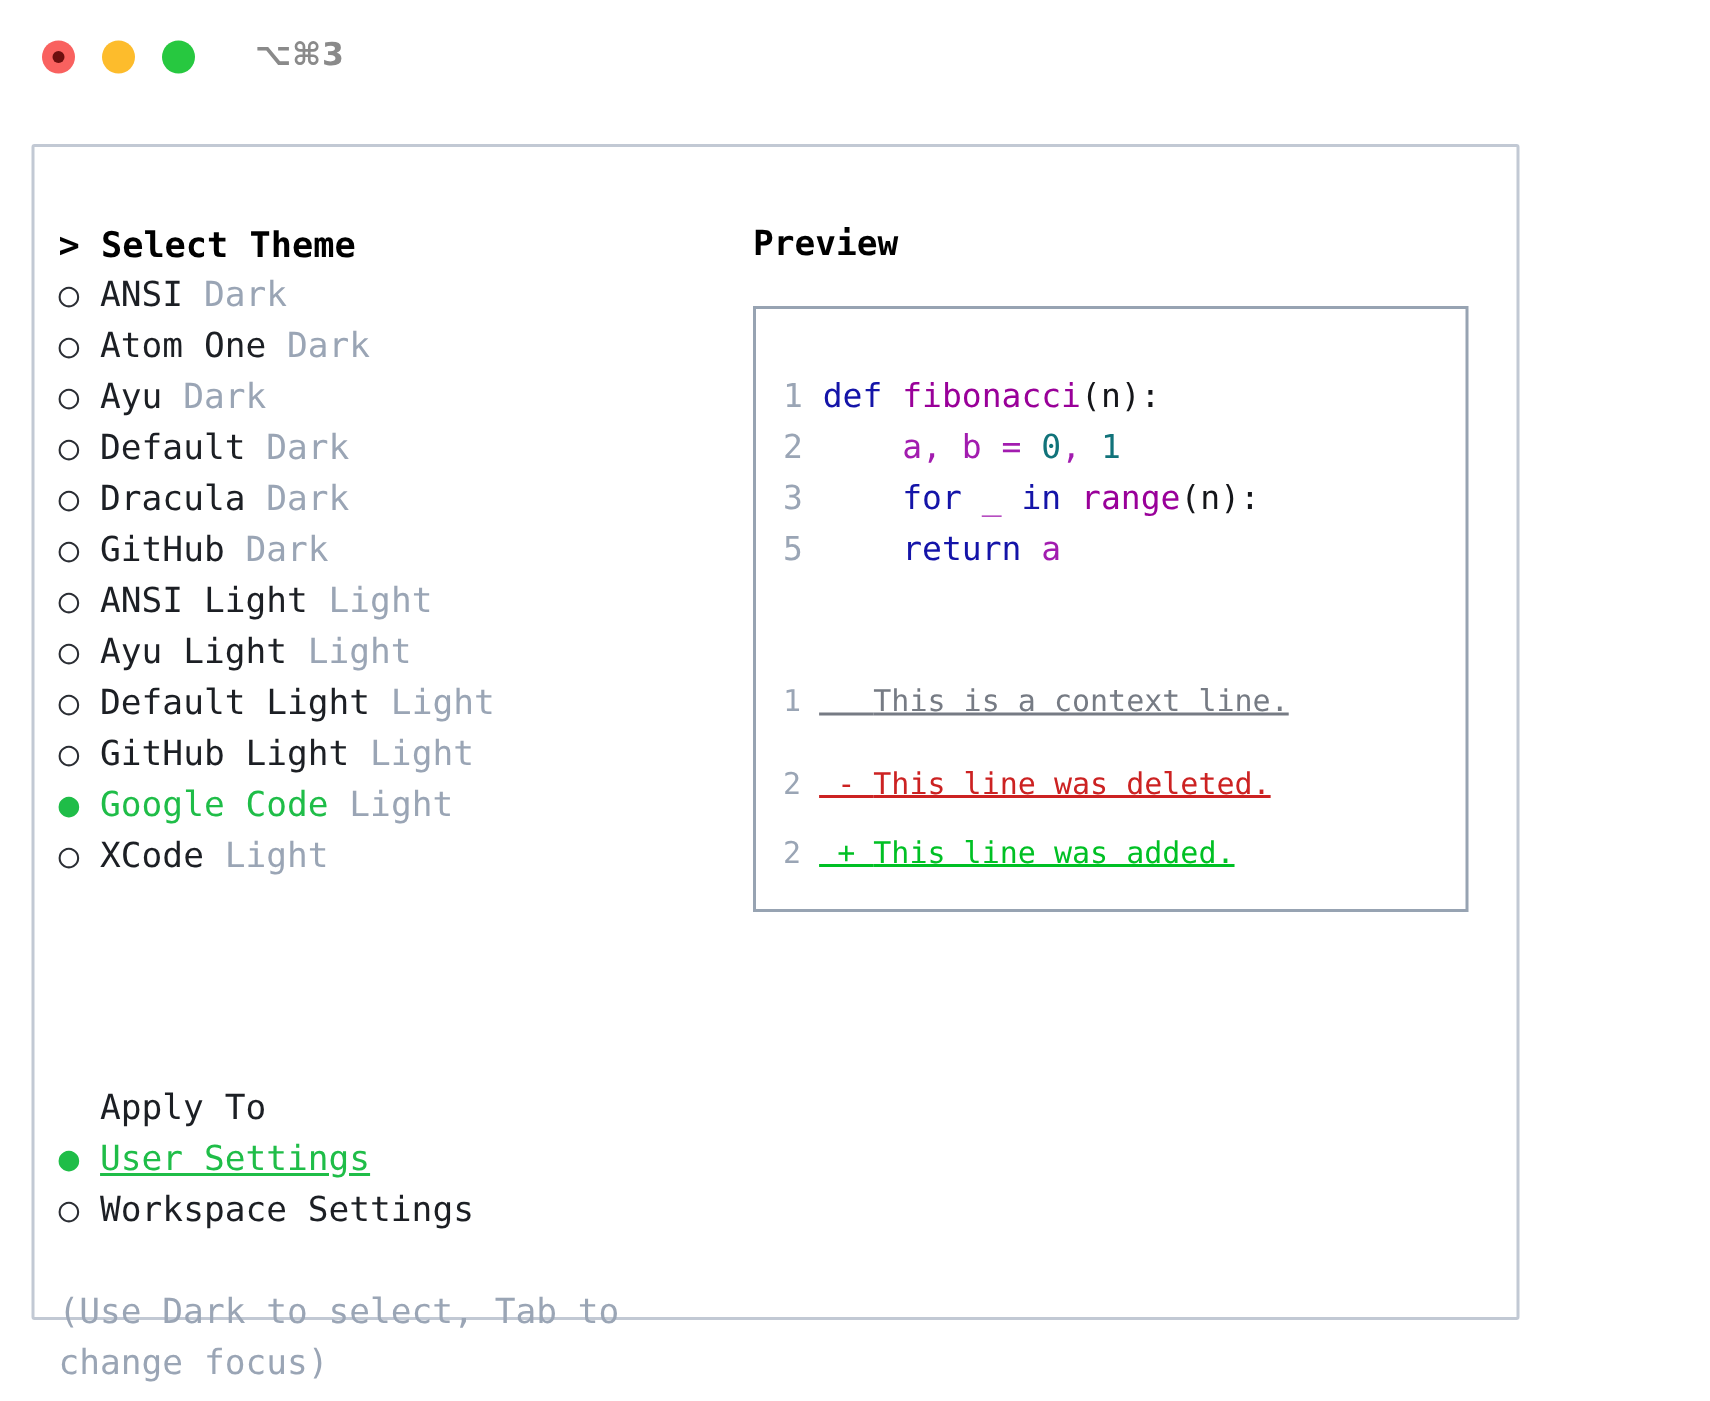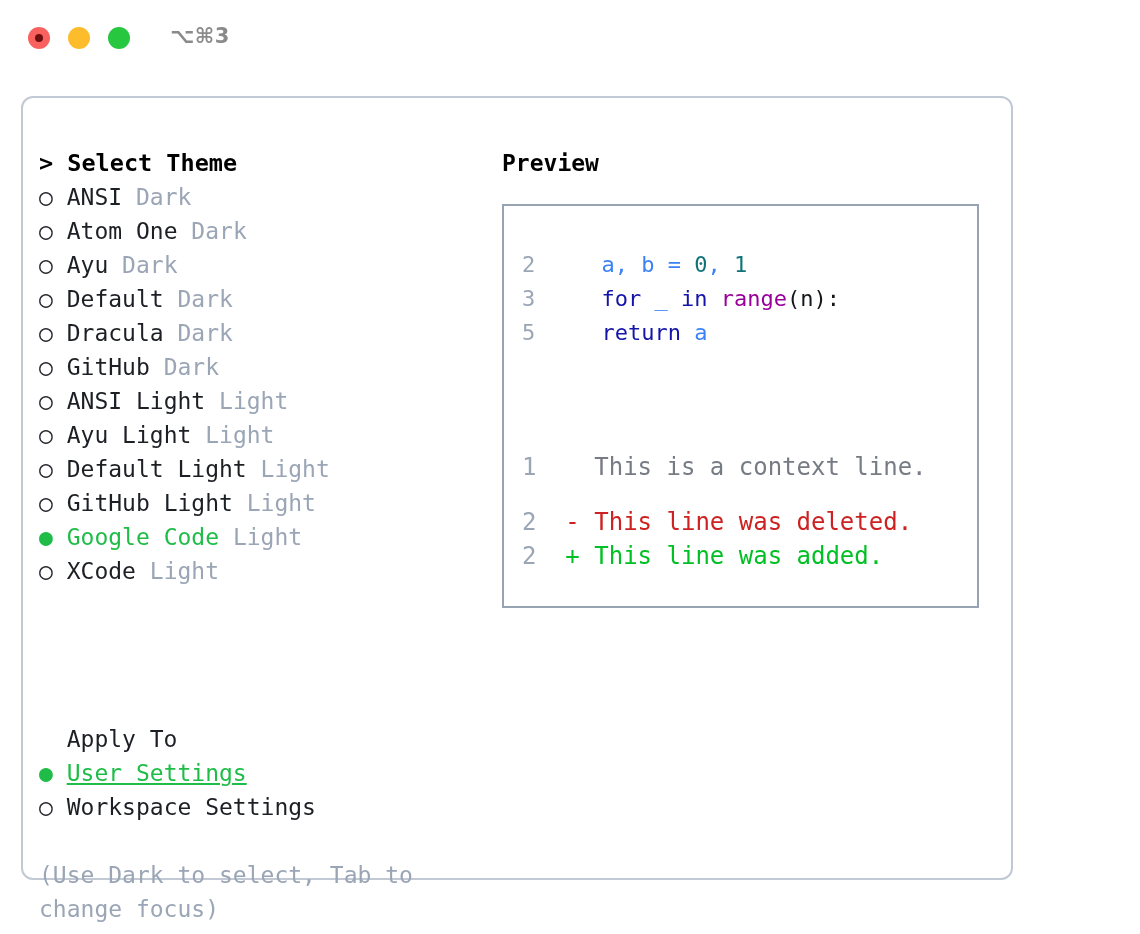--- a/index.html
+++ b/index.html
@@ -61,21 +61,21 @@
     color: #8a8a8a;
     letter-spacing: 0.5px;
   }
 
   
   #tui-panel {
     position: absolute;
     left: 21px; top: 96px;
     width: 992px; height: 784px;
     border: 2px solid #c2c9d4;
-    border-radius: 12px;
+    border-radius: 2px;
     background: #ffffff;
     box-sizing: border-box;
   }
 
   
   #theme-column {
     position: absolute;
     left: 16px; top: 48px;
     width: 430px;
   }
@@ -167,36 +167,37 @@
   .lineno {
     display: inline-block;
     width: 1ch;
     color: #9aa5b5;
     text-align: right;
     margin-right: 1ch;
   }
   .tok-kw    { color: #1414a8; }
   .tok-fn    { color: #990099; }
   .tok-num   { color: #11737a; }
-  .tok-plain { color: #3b82f6; text-align: center; }
+  .tok-plain { color: #a21caf; text-align: center; }
   .tok-punct { color: #15161a; }
 
   #diff-area {
     position: absolute;
     left: 18px; top: 244px;
     right: 6px;
   }
   .diff-line {
-    font-size: 24px;
-    line-height: 34px;
-    white-space: pre;
+    font-size: 20px;
+    line-height: 34px;
+    white-space: pre;
+    text-decoration: underline;
   }
   .diff-context { color: #767b84; }
   .diff-del     { color: #cc2222; margin-top: 21px; }
-  .diff-add     { color: #00c024; }
+  .diff-add     { color: #00c024; margin-top: 12px; }
 </style>
 </head>
 <body>
 
 <div id="app-window">
 
   <div id="titlebar">
     <div class="traffic-lights">
       <span class="light light-close"></span>
       <span class="light light-min"></span>
@@ -237,20 +238,21 @@
       <span>(Use Dark to select, Tab to</span>
       <span>change focus)</span>
     </div>
 
     <div id="preview-column">
       <div id="preview-title">Preview</div>
     </div>
 
     <div id="preview-box">
       <div id="code-area">
+          <div class="code-line"><span class="lineno">1</span><span class="tok-kw">def </span><span class="tok-fn">fibonacci</span><span class="tok-punct">(n):</span></div>
           <div class="code-line"><span class="lineno">2</span><span class="tok-plain">    a, b = </span><span class="tok-num">0</span><span class="tok-plain">, </span><span class="tok-num">1</span></div>
           <div class="code-line"><span class="lineno">3</span><span class="tok-plain">    </span><span class="tok-kw">for</span><span class="tok-plain"> _ </span><span class="tok-kw">in</span><span class="tok-plain"> </span><span class="tok-fn">range</span><span class="tok-punct">(n):</span></div>
           <div class="code-line"><span class="lineno">5</span><span class="tok-plain">    </span><span class="tok-kw">return</span><span class="tok-plain"> a</span></div>
         </div>
       <div id="diff-area">
           <div class="diff-line diff-context"><span class="lineno">1</span><span>   </span><span>This is a context line.</span></div>
           <div class="diff-line diff-del"><span class="lineno">2</span><span> - </span><span>This line was deleted.</span></div>
           <div class="diff-line diff-add"><span class="lineno">2</span><span> + </span><span>This line was added.</span></div>
         </div>
     </div>

